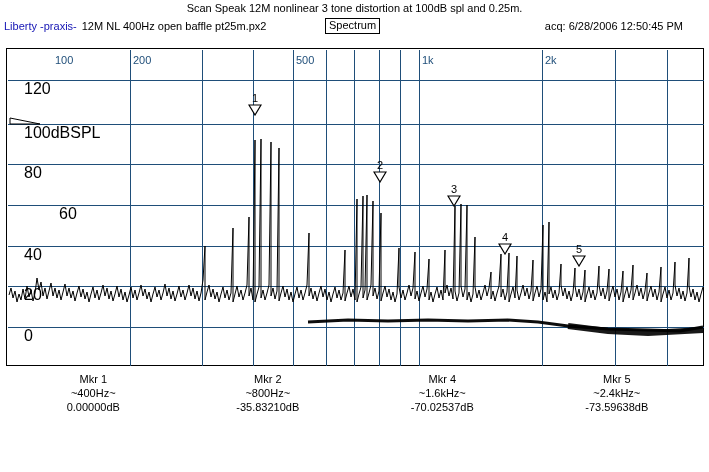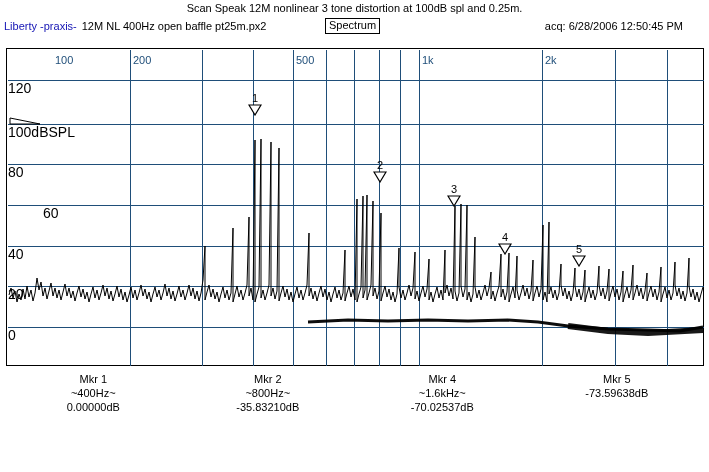--- a/index.html
+++ b/index.html
@@ -101,25 +101,25 @@
   }
   .hline {
     position: absolute;
     left: 0;
     width: 696px;
     height: 1px;
     background: #1f4e79;
   }
   .ylab {
     position: absolute;
-    font-size: 14px;
+    font-size: 16px;
     line-height: 11px;
     color: #000;
     white-space: nowrap;
-    padding-left: 0;
+    padding-left: 16px;
   }
   .xlab {
     position: absolute;
     font-size: 11px;
     line-height: 11px;
     color: #1f4e79;
     white-space: nowrap;
   }
 
   
@@ -323,17 +323,18 @@
       <div>~800Hz~</div>
       <div>-35.83210dB</div>
     </div>
     <div class="mcell">
       <div>Mkr 4</div>
       <div>~1.6kHz~</div>
       <div>-70.02537dB</div>
     </div>
     <div class="mcell">
       <div>Mkr 5</div>
+      <div>~2.4kHz~</div>
       <div>-73.59638dB</div>
     </div>
   </div>
 
 </div>
 
 </body></html>

